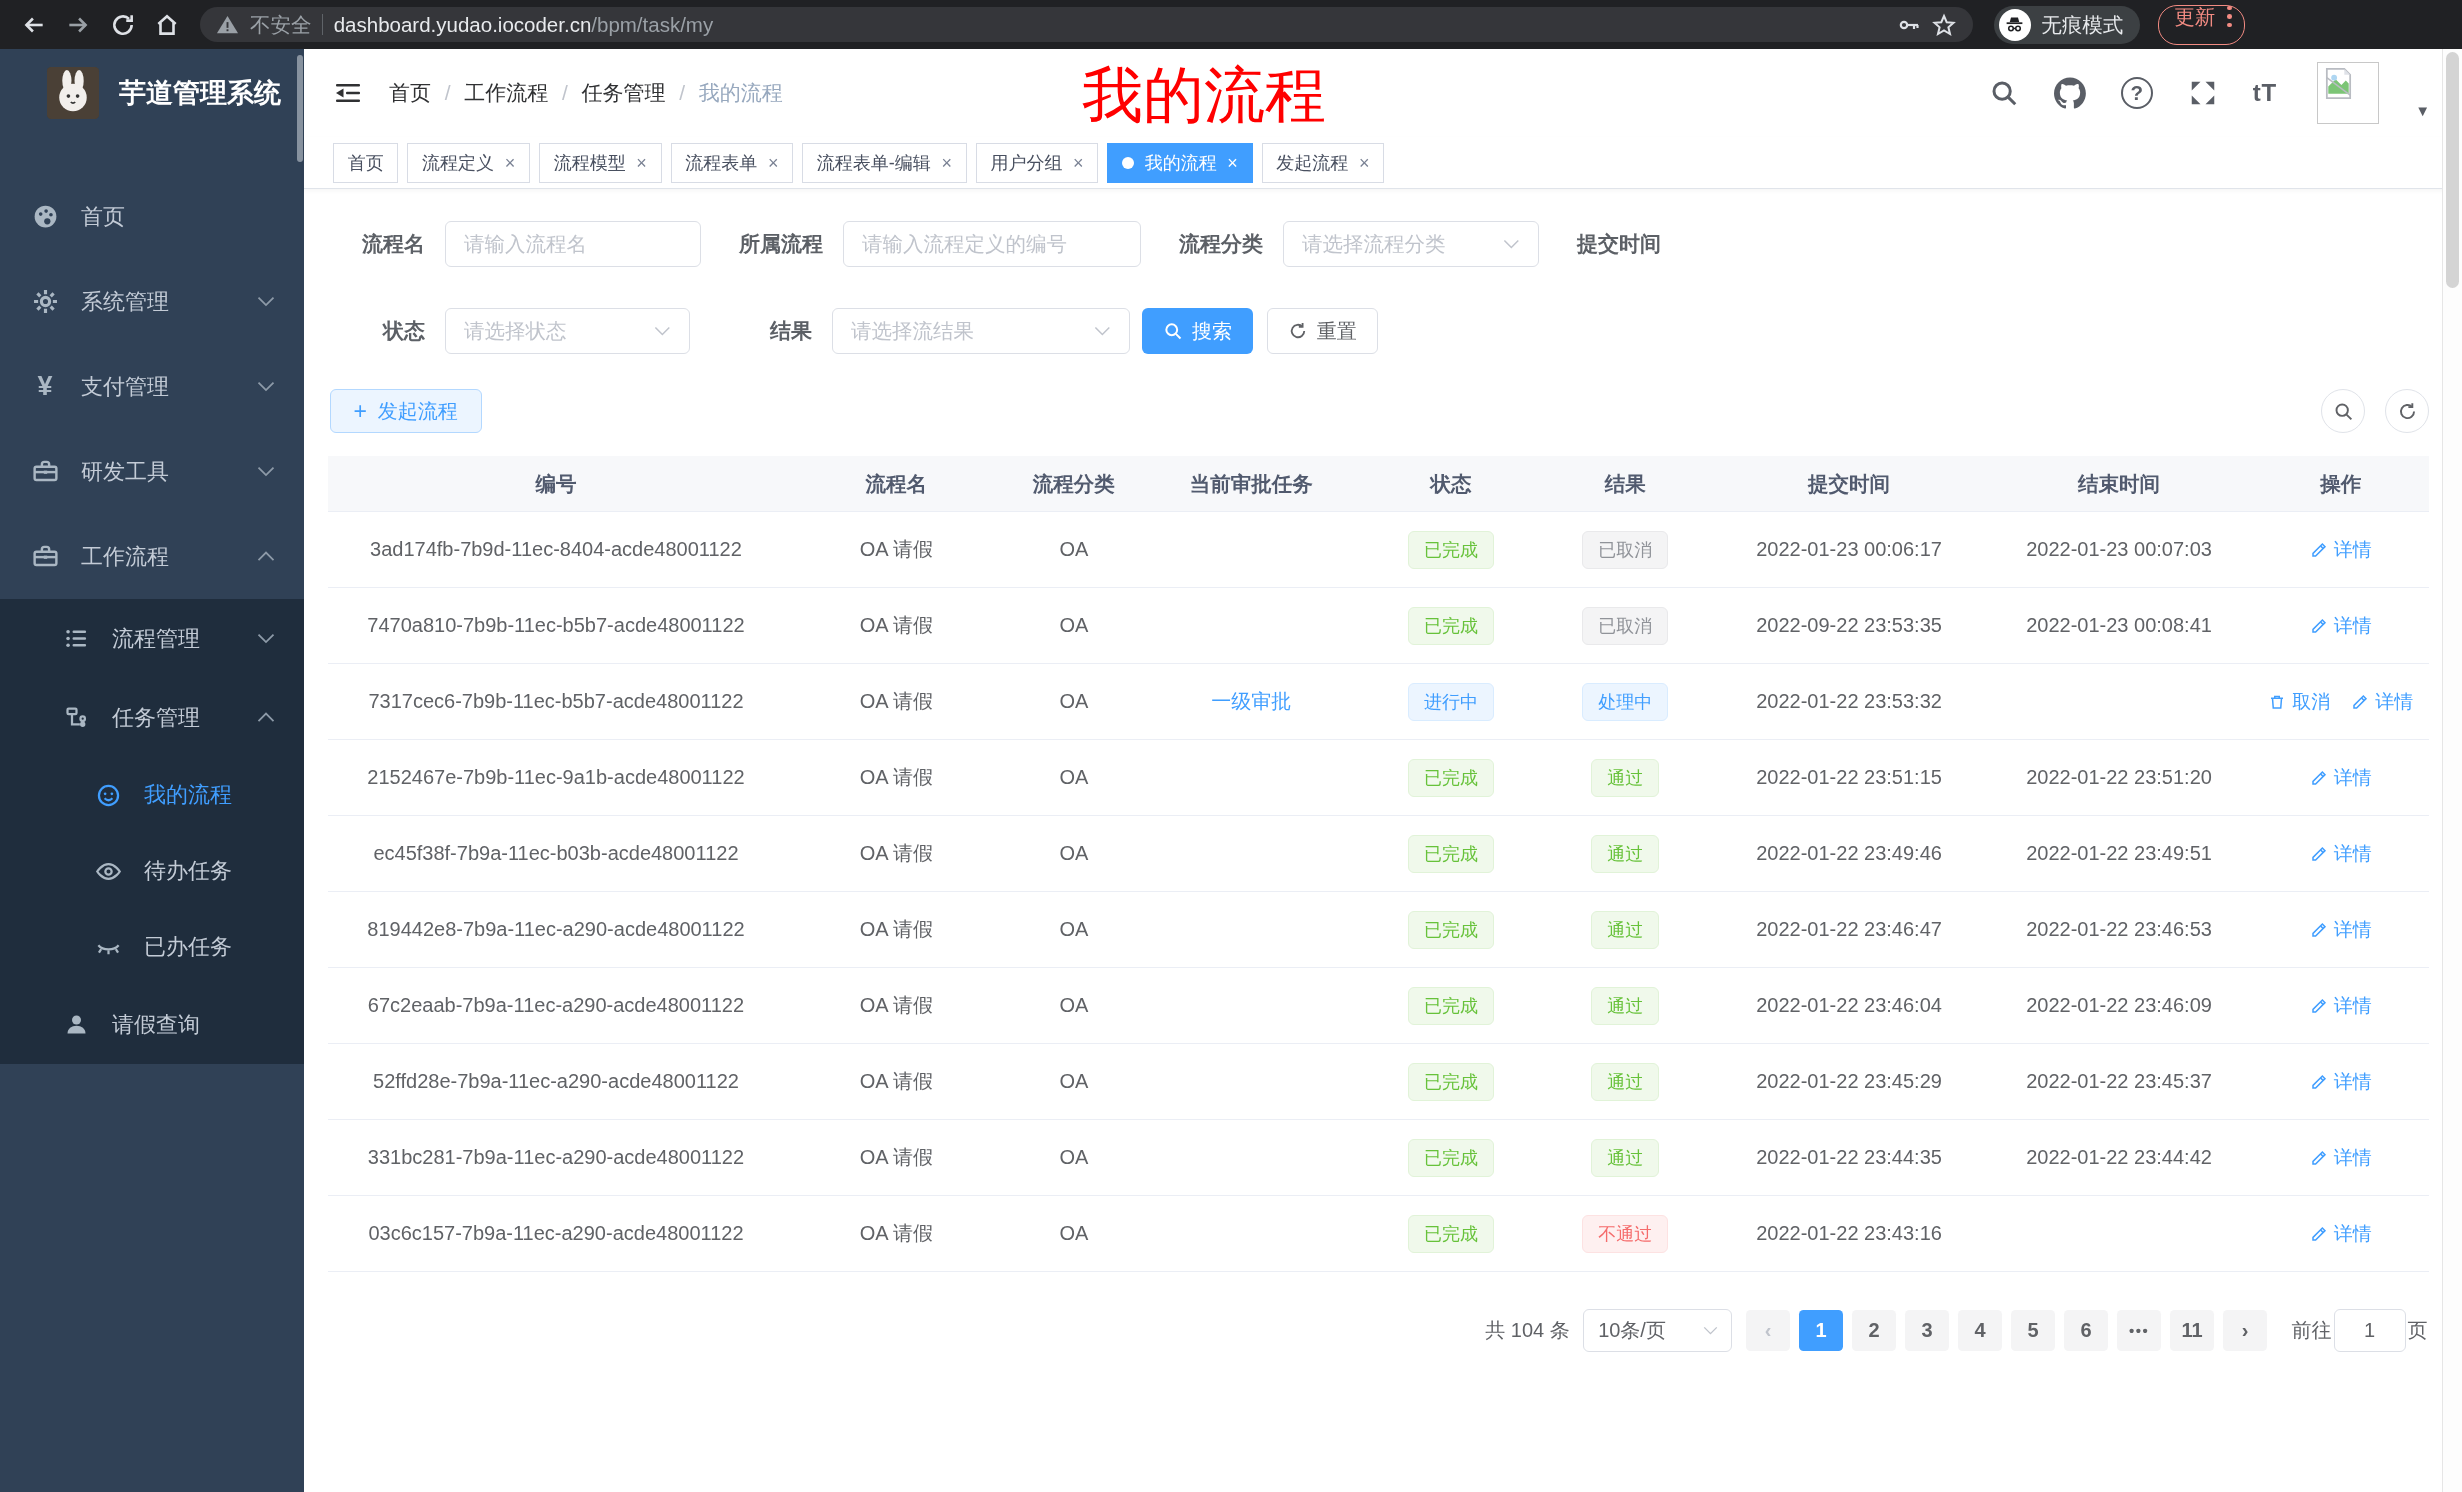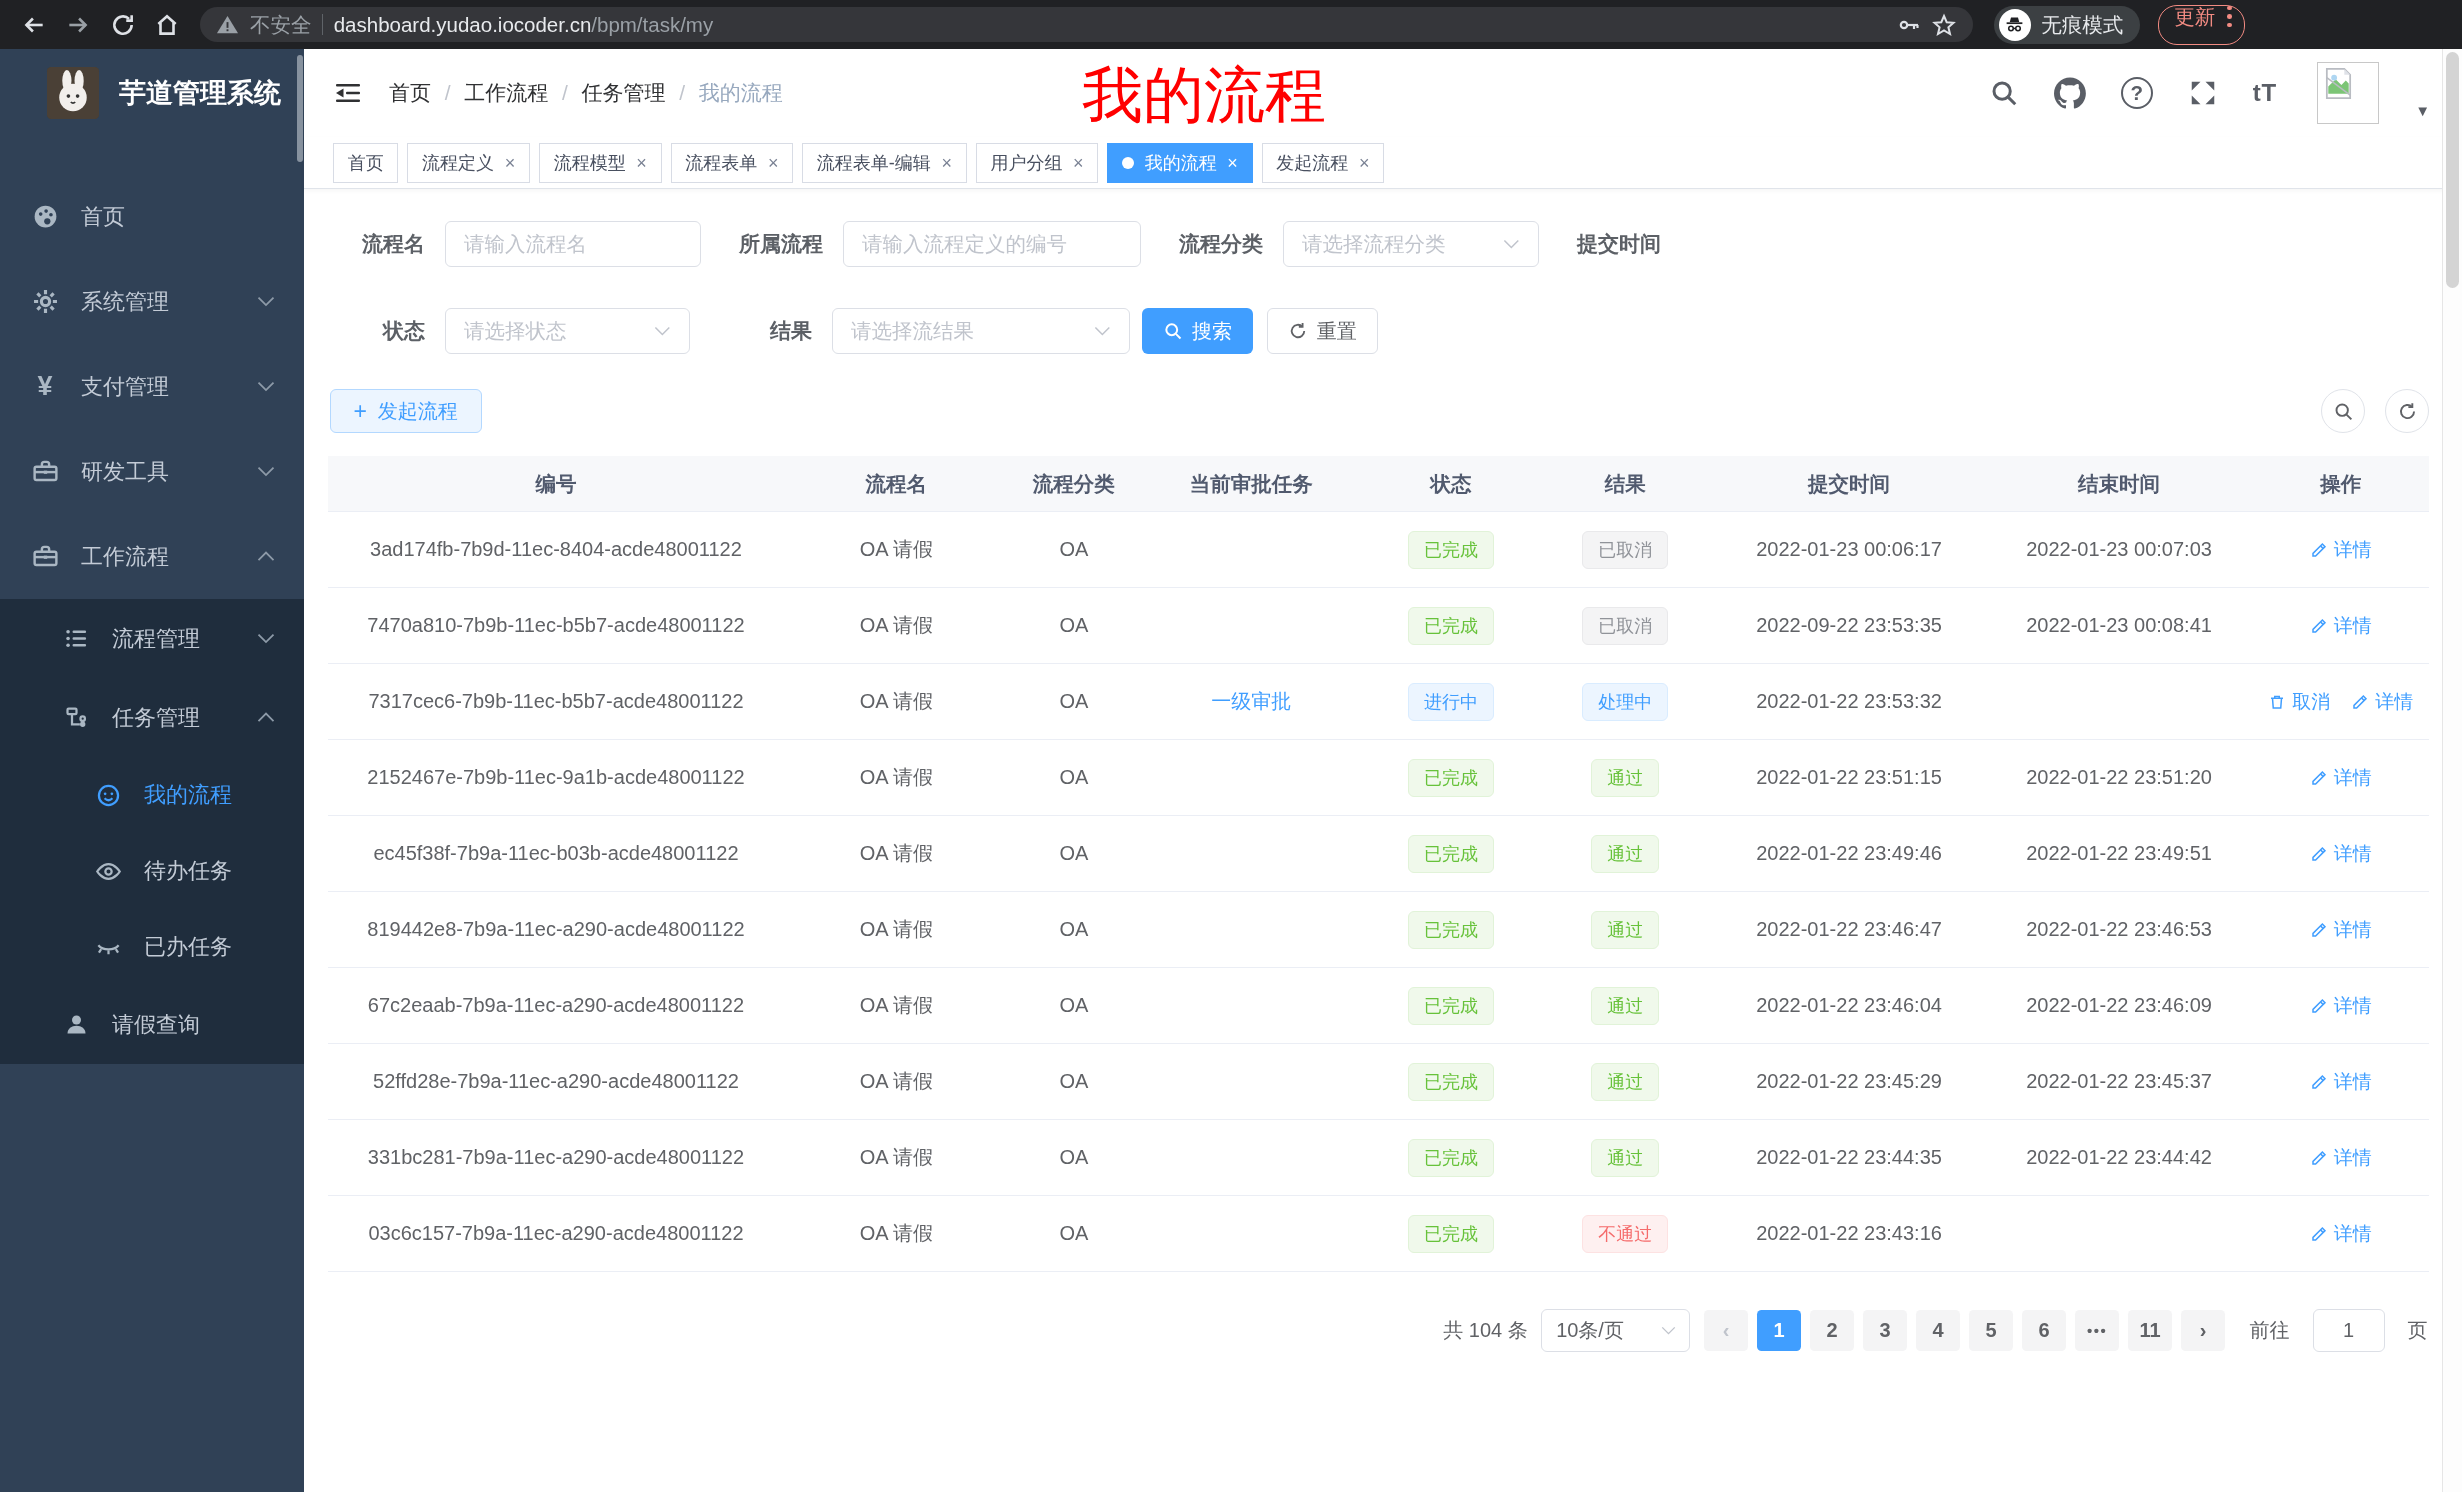--- a/index.html
+++ b/index.html
@@ -105,21 +105,21 @@
   .op{color:#409eff;display:inline-flex;align-items:center;gap:6px;font-size:19px;cursor:pointer;white-space:nowrap;}
   .ops{display:flex;gap:21px;justify-content:center;}
 
   
   .pag{display:flex;align-items:center;justify-content:flex-end;gap:13.7px;margin-top:37px;font-size:20px;color:#606266;padding-right:1.5px;}
   .psel{width:149px;height:43px;border:0.8px solid #dcdfe6;border-radius:6px;display:flex;align-items:center;justify-content:space-between;padding:0 13.7px;cursor:pointer;color:#606266;}
   .pages{display:flex;gap:9px;align-items:center;}
   .pbtn{min-width:44px;height:41px;padding:0 6px;background:#f4f4f5;border-radius:4.6px;display:flex;align-items:center;justify-content:center;font-weight:600;color:#606266;cursor:pointer;}
   .pbtn.prev{color:#c0c4cc;}
   .pbtn.active{background:#409eff;color:#fff;}
-  .goto{display:flex;align-items:center;gap:23px;margin-left:10.7px;}
+  .goto{display:flex;align-items:center;gap:2px;margin-left:10.7px;}
   .goto-input{width:72px;height:43px;border:0.8px solid #dcdfe6;border-radius:6px;text-align:center;font-size:20px;color:#606266;outline:none;}
 
   
   .win-scroll{position:absolute;right:0;top:49px;bottom:0;width:20px;background:#fdfdfd;border-left:0.8px solid #e6e6e6;}
   .win-thumb{position:absolute;top:3px;left:3px;width:13px;height:236px;border-radius:6.8px;background:#d4d4d4;}
 
   svg{display:block;}
 </style>
 </head>
 <body>

